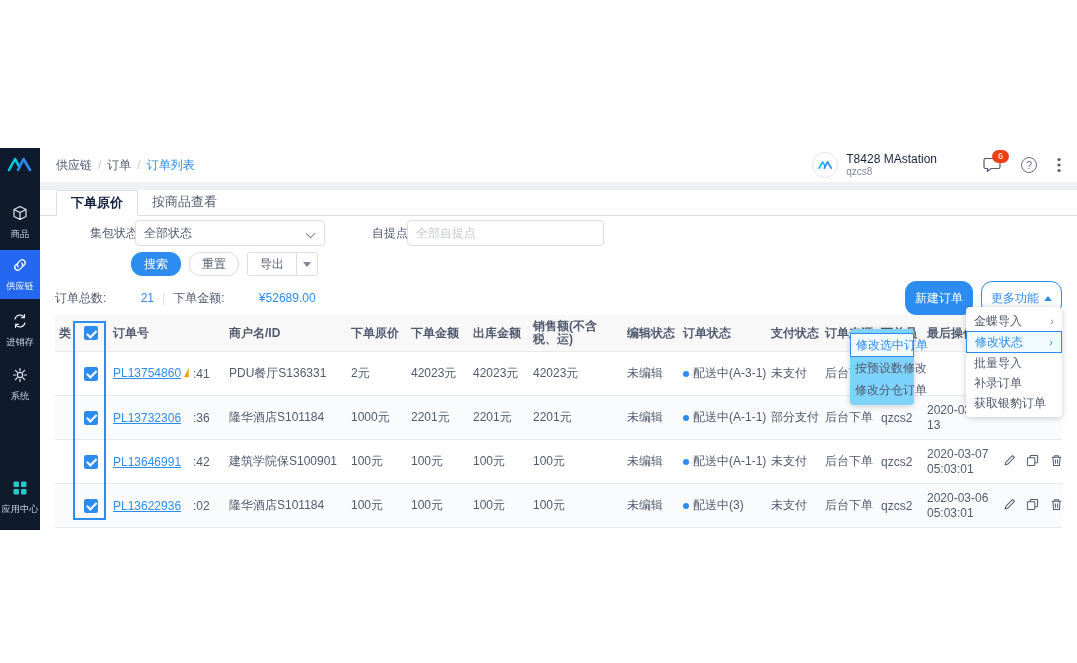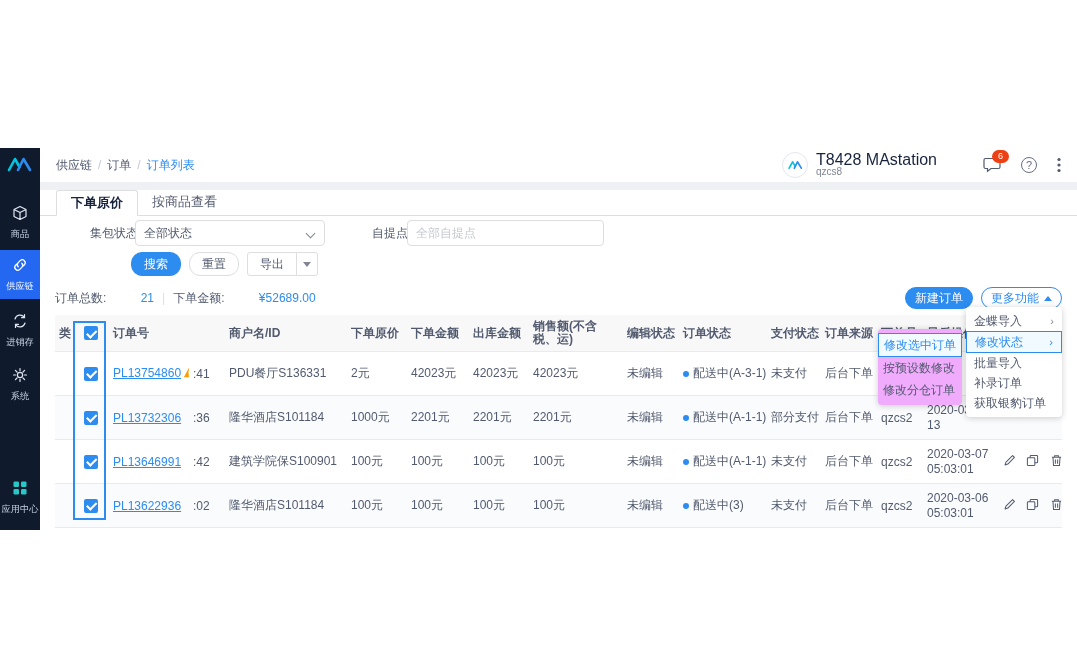--- a/index.html
+++ b/index.html
@@ -16,21 +16,21 @@
 
   
   #content{position:absolute;left:40px;top:0;width:1037px;height:382px;}
   #topbar{position:absolute;top:0;left:0;width:1037px;height:34px;background:#fff;display:flex;align-items:center;padding:0 16px;box-sizing:border-box;}
   .bc{font-size:12px;color:#515a6e;display:flex;align-items:center;}
   .bc .sep{margin:0 6px;color:#c5c8ce;}
   .bc .cur{color:#2d8cf0;}
   .tb-right{margin-left:auto;display:flex;align-items:center;}
   .avatar{width:24px;height:24px;border-radius:50%;border:1px solid #e3e7ee;display:flex;align-items:center;justify-content:center;margin-right:8px;background:#fff;cursor:pointer;}
   .ublock{margin-right:46px;cursor:pointer;}
-  .uname{font-size:16px;color:#17233d;line-height:13px;}
+  .uname{font-size:12px;color:#17233d;line-height:13px;}
   .usub{font-size:10px;color:#808695;line-height:11px;}
   .chatwrap{position:relative;margin-right:20px;cursor:pointer;height:16px;}
   .badge{position:absolute;top:-7px;right:-8px;background:#ed4014;color:#fff;font-size:9px;line-height:13px;min-width:13px;height:13px;border-radius:7px;text-align:center;padding:0 2px;}
   .helpc{width:16px;height:16px;border:1px solid #657180;border-radius:50%;font-size:11px;line-height:15px;text-align:center;color:#657180;margin-right:20px;cursor:pointer;box-sizing:border-box;}
   .moredots{cursor:pointer;display:flex;align-items:center;}
 
   
   #card{position:absolute;left:0;top:42px;width:1037px;height:340px;background:#fff;}
   #tabs{height:25px;border-bottom:1px solid #dcdee2;padding-left:16px;display:flex;}
   .tab{height:24px;line-height:24px;padding:0 14px;font-size:13px;color:#515a6e;cursor:pointer;}
@@ -50,21 +50,21 @@
   .ml8{margin-left:8px;}
   .grp-l{border-radius:3px 0 0 3px;}
   .grp-r{border-radius:0 3px 3px 0;margin-left:-1px;width:22px;padding:0;}
   .caret-down{width:0;height:0;border-left:4px solid transparent;border-right:4px solid transparent;border-top:5px solid #808695;}
   .caret-up{width:0;height:0;border-left:4px solid transparent;border-right:4px solid transparent;border-bottom:5px solid #2d8cf0;margin-left:5px;}
 
   #sumrow{position:absolute;top:96px;left:0;width:1037px;height:24px;display:flex;align-items:center;padding:0 15px;box-sizing:border-box;font-size:12px;color:#515a6e;}
   .blue{color:#2d8cf0;margin-left:31px;}
   .sumsep{margin:0 8px;color:#dcdee2;}
   #actions{margin-left:auto;display:flex;gap:8px;}
-  #actions .btn{height:22px;padding:0 9px;}
+  #actions .btn{height:34px;padding:0 9px;}
 
   
   #tablewrap{position:absolute;left:15px;top:125px;width:1007px;}
   table{border-collapse:collapse;table-layout:fixed;width:1007px;font-size:12px;color:#515a6e;}
   th{background:#f8f8f9;height:36px;font-weight:700;text-align:left;padding:0 4px;border-bottom:1px solid #e8eaec;white-space:nowrap;overflow:hidden;vertical-align:middle;}
   th.wrap{white-space:normal;line-height:13px;}
   td{height:43px;padding:0 4px;border-bottom:1px solid #e8eaec;white-space:nowrap;overflow:hidden;vertical-align:middle;}
   tr.stripe td{background:#fafbfd;}
   td.wrap{white-space:normal;line-height:15px;}
   .center{text-align:center;}
@@ -75,21 +75,21 @@
   .warn{vertical-align:middle;margin-left:2px;}
   .opbtn{display:inline-block;margin-right:7px;cursor:pointer;}
 
   
   #colhl{position:absolute;left:73px;top:321px;width:33px;height:199px;border:2px solid #2d8cf0;z-index:40;pointer-events:none;box-sizing:border-box;}
   #moremenu{position:absolute;left:966px;top:307px;width:96px;background:#fff;border-radius:4px;box-shadow:0 1px 6px rgba(0,0,0,.2);padding:4px 0;z-index:60;box-sizing:border-box;}
   .mitem{display:flex;align-items:center;justify-content:space-between;padding:3px 8px;font-size:12px;color:#515a6e;line-height:14px;cursor:pointer;}
   .mitem .arr{color:#808695;font-size:11px;}
   .mitem.hl{border:1px solid #2d8cf0;color:#2d8cf0;background:#f0faff;}
   .mitem.hl .arr{color:#2d8cf0;}
-  #submenu{position:absolute;left:878px;top:329px;width:84px;background:#f0abfc;border-radius:4px;box-shadow:0 1px 6px rgba(0,0,0,.2);padding:4px 0;z-index:60;box-sizing:border-box;}
+  #submenu{position:absolute;left:850px;top:329px;width:64px;background:#7dd3fc;border-radius:4px;box-shadow:0 1px 6px rgba(0,0,0,.2);padding:4px 0;z-index:60;box-sizing:border-box;}
   .sitem{padding:4px 5px;font-size:12px;color:#515a6e;line-height:14px;white-space:nowrap;cursor:pointer;}
   .sitem.hl{border:1px solid #2d8cf0;color:#2d8cf0;background:#f0faff;}
 </style>
 </head>
 <body>
 
 <div id="canvas">
   <div id="app">
 
     <div id="sidebar">

